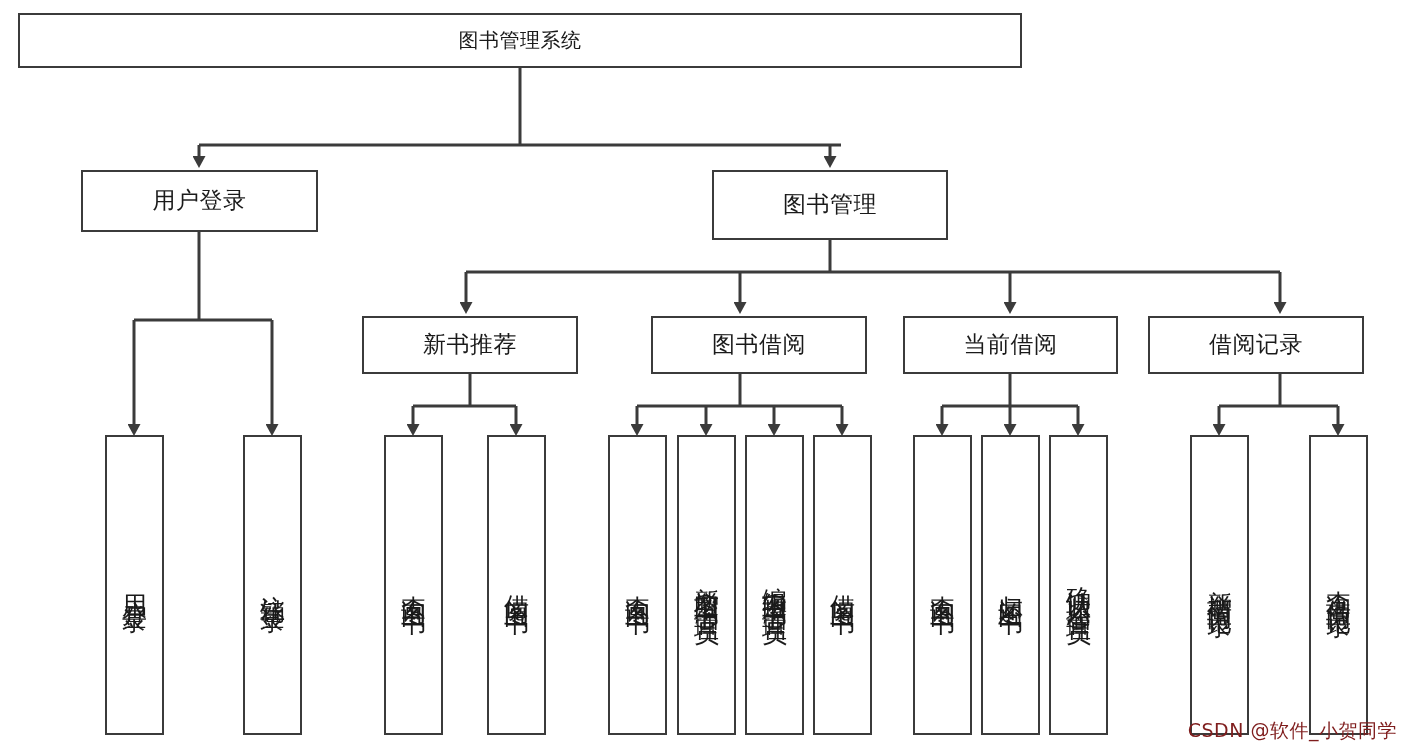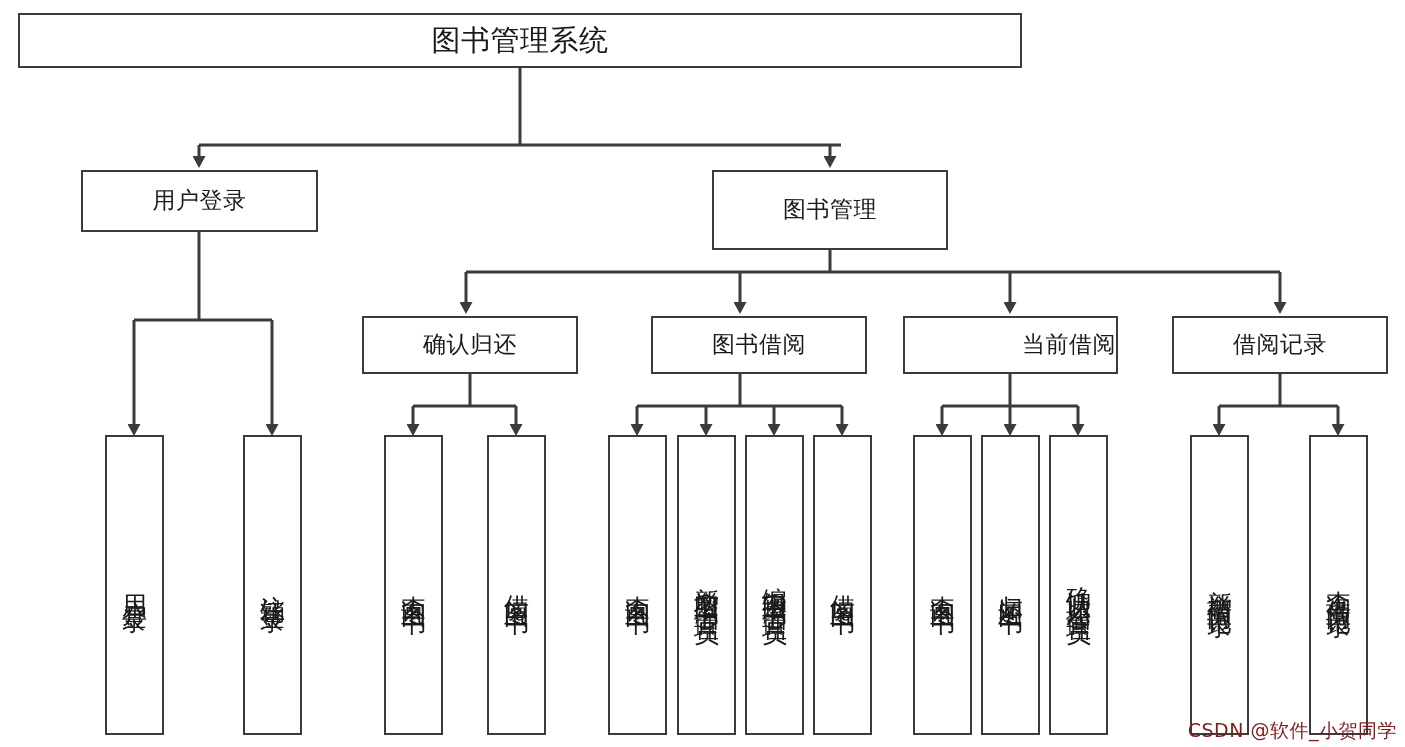--- a/index.html
+++ b/index.html
@@ -37,21 +37,21 @@
     color:#1a1a1a;
     line-height:1.18;
     letter-spacing:0.5px;
     white-space:pre-wrap;
   }
   
   .node.h .label{
     font-size:23px;
   }
   .node.root .label{
-    font-size:29px;
+    font-size:20px;
   }
   
   .node.v{
     align-items:flex-start;
     justify-content:center;
     padding-top:0px;
   }
   .node.v .label{
     writing-mode:vertical-rl;
     text-orientation:upright;
@@ -134,37 +134,37 @@
   </svg>
 
   <div class="node h root" style="left:18px;top:13px;width:1004px;height:55px;">
     <span class="label">图书管理系统</span>
   </div>
 
   <div class="node h" style="left:81px;top:170px;width:237px;height:62px;">
     <span class="label">用户登录</span>
   </div>
 
-  <div class="node h" style="left:712px;top:170px;width:236px;height:80px;">
+  <div class="node h" style="left:712px;top:170px;width:236px;height:70px;">
     <span class="label">图书管理</span>
   </div>
 
   <div class="node h" style="left:362px;top:316px;width:216px;height:58px;">
-    <span class="label">确认归还</span>
+    <span class="label">新书推荐</span>
   </div>
 
   <div class="node h" style="left:633px;top:316px;width:216px;height:58px;margin-left:18px;">
     <span class="label">图书借阅</span>
   </div>
 
-  <div class="node h" style="left:903px;top:316px;width:215px;height:58px;justify-content:flex-end;">
+  <div class="node h" style="left:903px;top:316px;width:215px;height:58px;">
     <span class="label">当前借阅</span>
   </div>
 
-  <div class="node h" style="left:1172px;top:316px;width:216px;height:58px;">
+  <div class="node h" style="left:1148px;top:316px;width:216px;height:58px;">
     <span class="label">借阅记录</span>
   </div>
 
   <div class="node v" style="left:105px;top:435px;width:59px;height:300px;">
     <span class="label">用户登录</span>
   </div>
 
   <div class="node v" style="left:243px;top:435px;width:59px;height:300px;">
     <span class="label">注销登录</span>
   </div>

